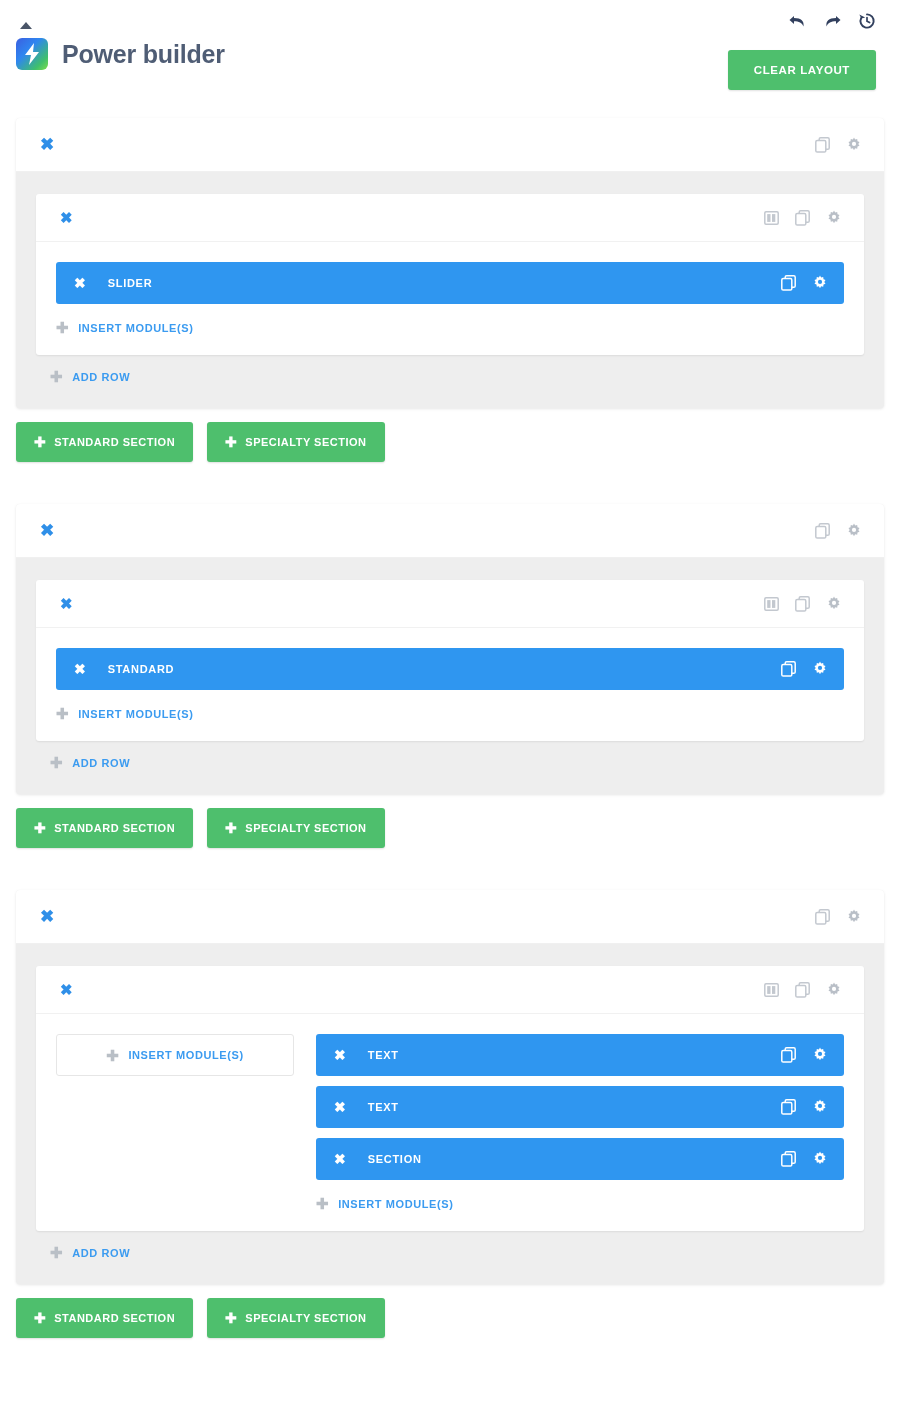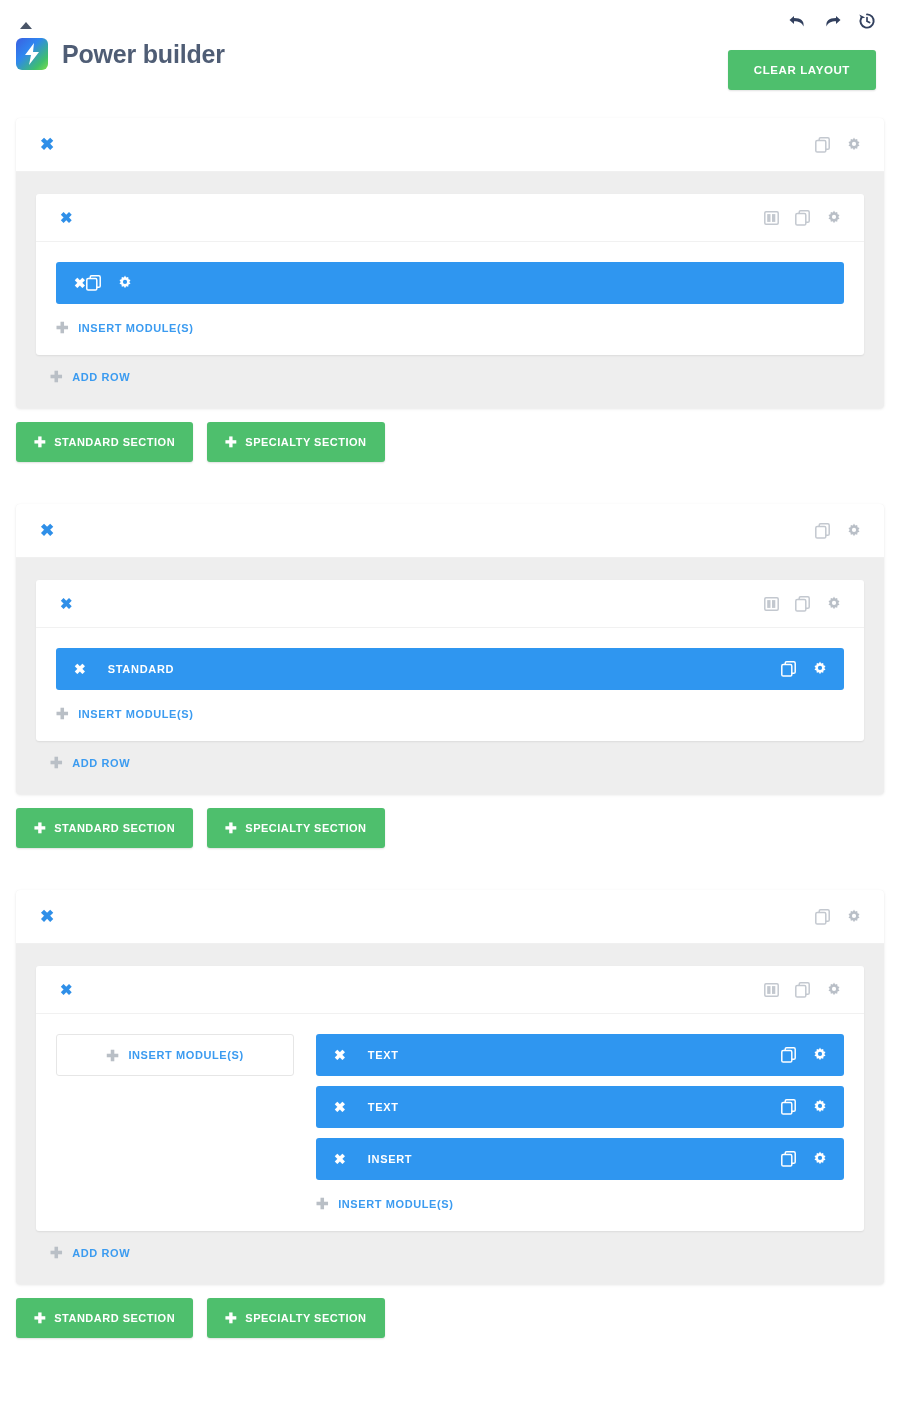--- a/index.html
+++ b/index.html
@@ -234,20 +234,21 @@
               <svg width="16" height="16" viewBox="0 0 16 16" aria-hidden="true">
                 <path d="M8 0.6 l1.1 1.9 2.1-.5 .3 2.2 2 .9-1.2 1.8 1.2 1.8-2 .9-.3 2.2-2.1-.5L8 13.2 6.9 11.3l-2.1 .5-.3-2.2-2-.9L3.7 6.9 2.5 5.1l2-.9 .3-2.2 2.1 .5z" fill="#b9bfc7"></path>
                 <circle cx="8" cy="6.9" r="2.1" fill="#ffffff"></circle>
               </svg>
             </button>
           </div>
         </div>
         <div class="row-body">
           <div class="module">
             <button class="module-x">✖</button>
+            <span class="module-label">SLIDER</span>
             <span class="module-icons">
               <button class="icon-btn">
                 <svg width="15" height="16" viewBox="0 0 15 16" aria-hidden="true">
                   <rect x="4.2" y="0.8" width="10" height="11.5" rx="1.4" fill="none" stroke="#ffffff" stroke-width="1.5"></rect>
                   <rect x="0.8" y="3.6" width="10" height="11.5" rx="1.4" fill="#2f96f0" stroke="#ffffff" stroke-width="1.5"></rect>
                 </svg>
               </button>
               <button class="icon-btn">
                 <svg width="16" height="16" viewBox="0 0 16 16" aria-hidden="true">
                   <path d="M8 0.6 l1.1 1.9 2.1-.5 .3 2.2 2 .9-1.2 1.8 1.2 1.8-2 .9-.3 2.2-2.1-.5L8 13.2 6.9 11.3l-2.1 .5-.3-2.2-2-.9L3.7 6.9 2.5 5.1l2-.9 .3-2.2 2.1 .5z" fill="#ffffff"></path>
@@ -466,21 +467,21 @@
                     <svg width="16" height="16" viewBox="0 0 16 16" aria-hidden="true">
                       <path d="M8 0.6 l1.1 1.9 2.1-.5 .3 2.2 2 .9-1.2 1.8 1.2 1.8-2 .9-.3 2.2-2.1-.5L8 13.2 6.9 11.3l-2.1 .5-.3-2.2-2-.9L3.7 6.9 2.5 5.1l2-.9 .3-2.2 2.1 .5z" fill="#ffffff"></path>
                       <circle cx="8" cy="6.9" r="2.1" fill="#2f96f0"></circle>
                     </svg>
                   </button>
                 </span>
               </div>
 
               <div class="module">
                 <button class="module-x">✖</button>
-                <span class="module-label">INSERT</span>
+                <span class="module-label">SECTION</span>
                 <span class="module-icons">
                   <button class="icon-btn">
                     <svg width="15" height="16" viewBox="0 0 15 16" aria-hidden="true">
                       <rect x="4.2" y="0.8" width="10" height="11.5" rx="1.4" fill="none" stroke="#ffffff" stroke-width="1.5"></rect>
                       <rect x="0.8" y="3.6" width="10" height="11.5" rx="1.4" fill="#2f96f0" stroke="#ffffff" stroke-width="1.5"></rect>
                     </svg>
                   </button>
                   <button class="icon-btn">
                     <svg width="16" height="16" viewBox="0 0 16 16" aria-hidden="true">
                       <path d="M8 0.6 l1.1 1.9 2.1-.5 .3 2.2 2 .9-1.2 1.8 1.2 1.8-2 .9-.3 2.2-2.1-.5L8 13.2 6.9 11.3l-2.1 .5-.3-2.2-2-.9L3.7 6.9 2.5 5.1l2-.9 .3-2.2 2.1 .5z" fill="#ffffff"></path>

